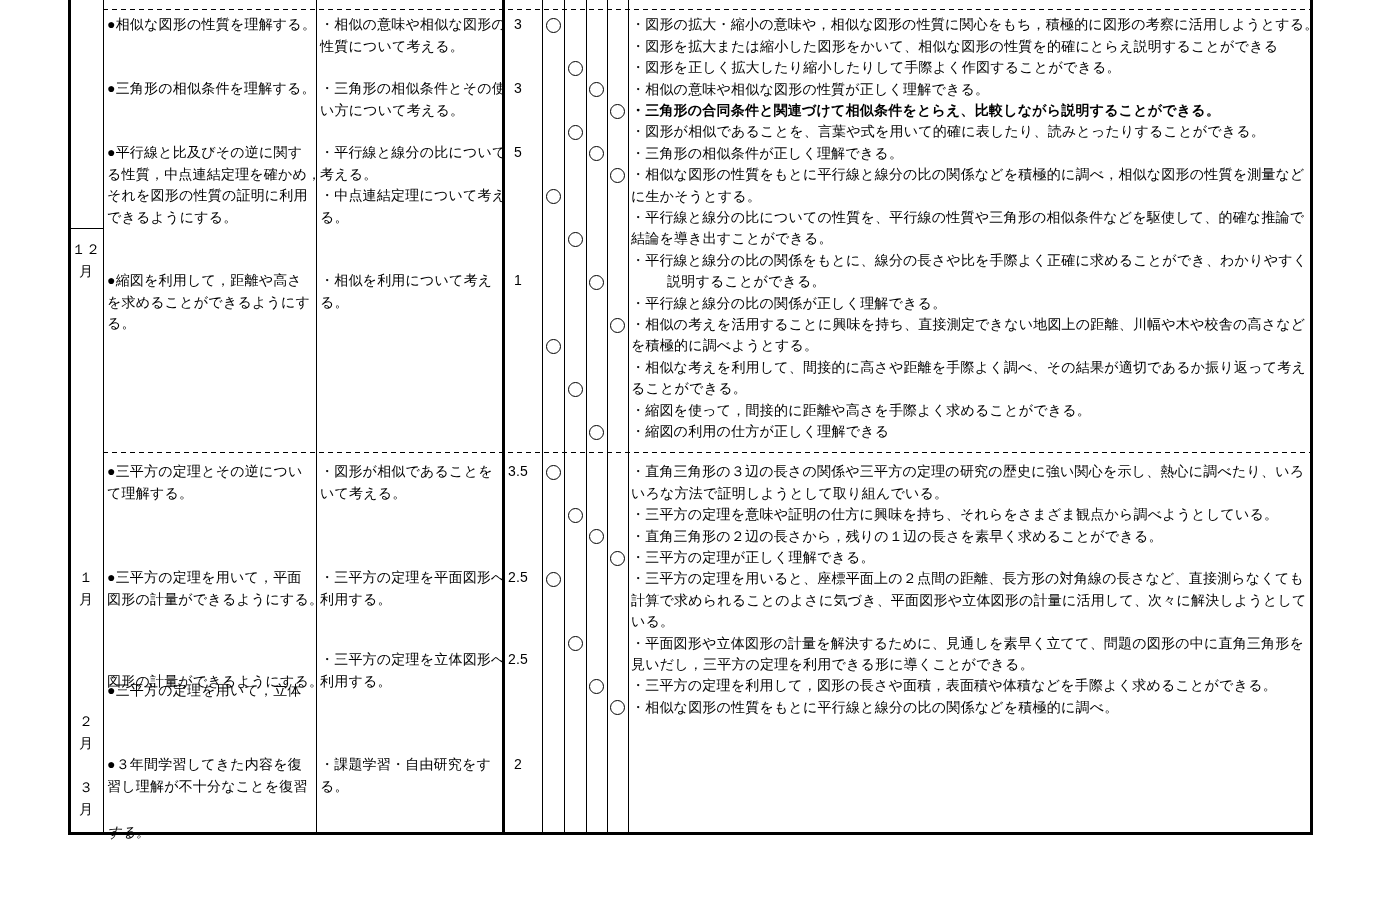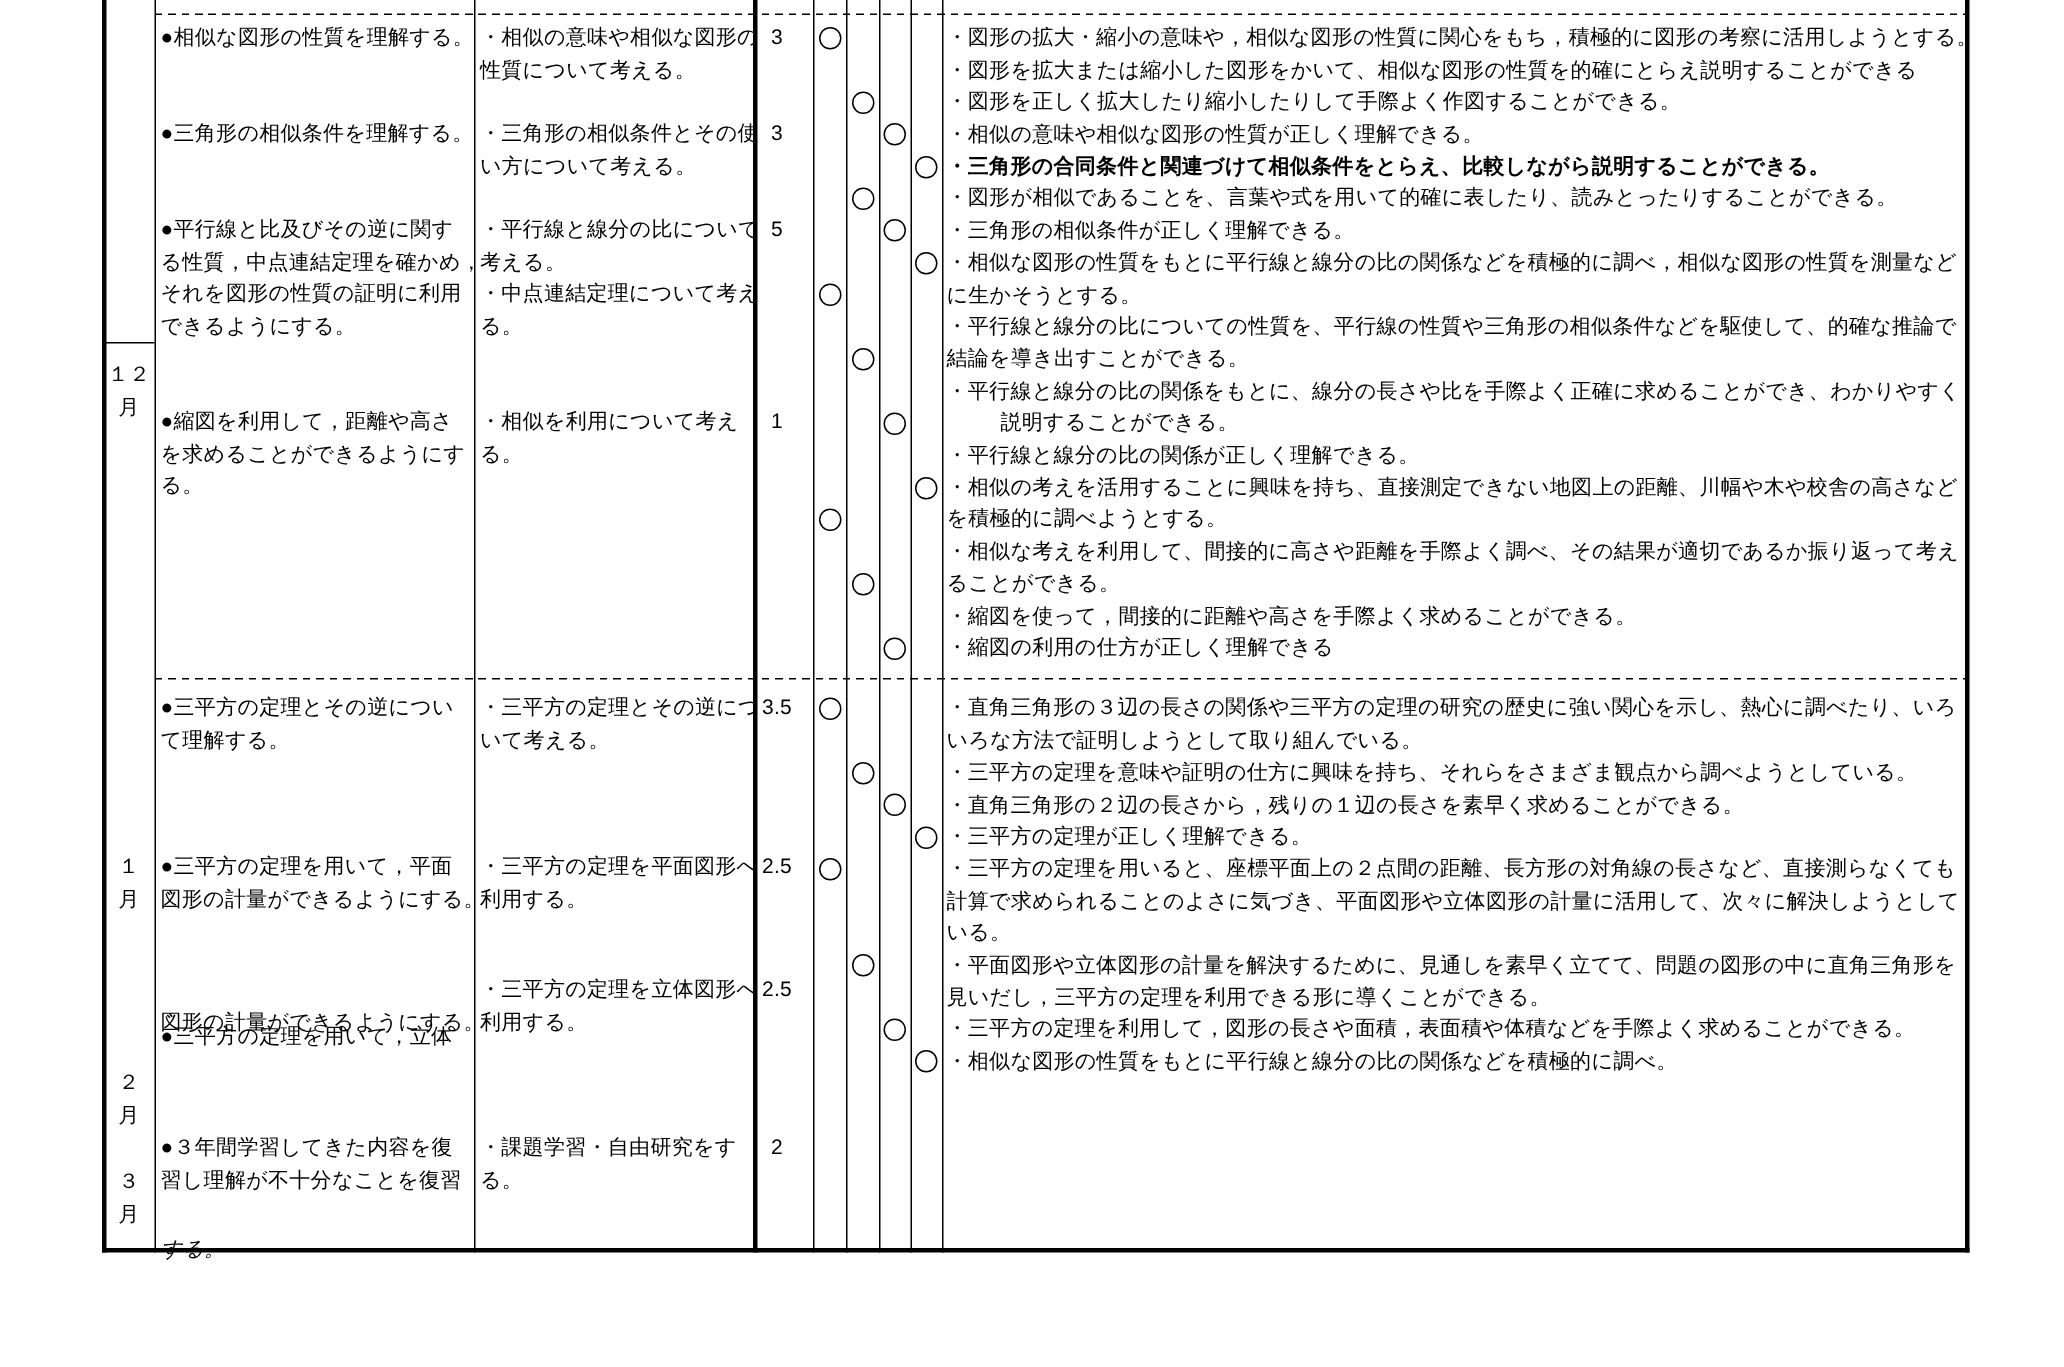--- a/index.html
+++ b/index.html
@@ -97,21 +97,21 @@
       <div class="circle" style="left: 610px; top: 167.8px;"></div>
       <div class="circle" style="left: 546px; top: 189.2px;"></div>
       <div class="circle" style="left: 568px; top: 232px;"></div>
       <div class="circle" style="left: 589px; top: 274.8px;"></div>
       <div class="circle" style="left: 610px; top: 317.6px;"></div>
       <div class="circle" style="left: 546px; top: 339px;"></div>
       <div class="circle" style="left: 568px; top: 381.8px;"></div>
       <div class="circle" style="left: 589px; top: 424.6px;"></div>
       <div class="txt" style="left: 107px; top: 461.3px;">●三平方の定理とその逆につい</div>
       <div class="txt" style="left: 107px; top: 482.7px;">て理解する。</div>
-      <div class="txt" style="left: 320px; top: 461.3px;">・三平方の定理とその逆につ</div>
+      <div class="txt" style="left: 320px; top: 461.3px;">・図形が相似であることを</div>
       <div class="txt" style="left: 320px; top: 482.7px;">いて考える。</div>
       <div class="txt center" style="left: 499px; top: 461.3px; width: 38px;">3.5</div>
       <div class="txt" style="left: 107px; top: 567.3px;">●三平方の定理を用いて，平面</div>
       <div class="txt" style="left: 107px; top: 588.7px;">図形の計量ができるようにする。</div>
       <div class="txt" style="left: 320px; top: 567.3px;">・三平方の定理を平面図形へ</div>
       <div class="txt" style="left: 320px; top: 588.7px;">利用する。</div>
       <div class="txt center" style="left: 499px; top: 567.3px; width: 38px;">2.5</div>
       <div class="txt" style="left: 107px; top: 680px;">●三平方の定理を用いて，立体</div>
       <div class="txt" style="left: 107px; top: 670.7px;">図形の計量ができるようにする。</div>
       <div class="txt" style="left: 320px; top: 649.3px;">・三平方の定理を立体図形へ</div>

